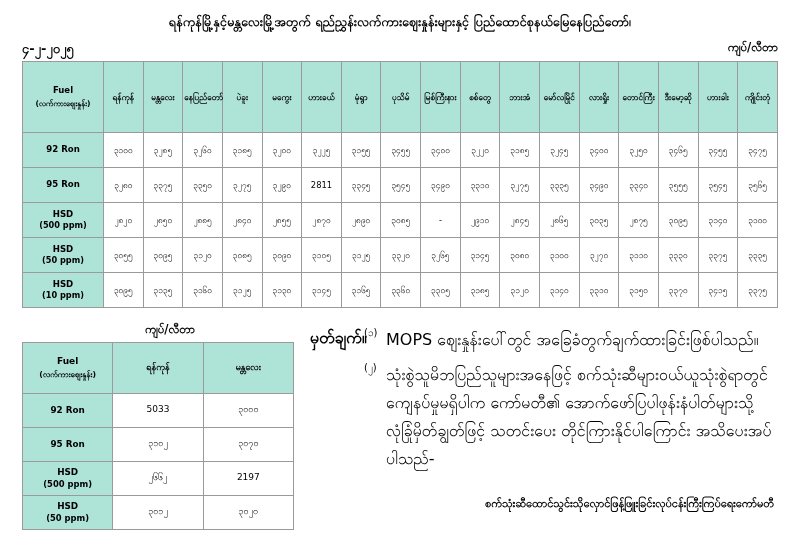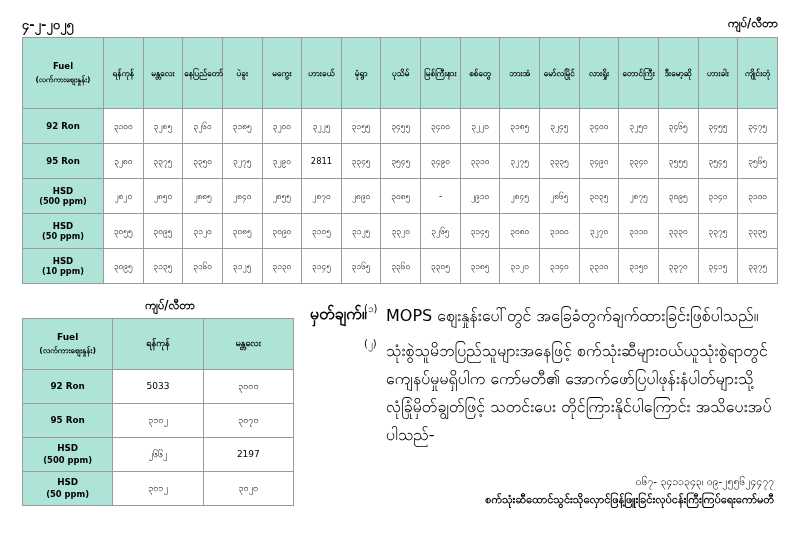--- a/index.html
+++ b/index.html
@@ -201,20 +201,21 @@
     font-size: 11px;
     padding-right: 4px;
   }
 </style>
 </head>
 <body>
 
 <div class="page">
 
   <div class="header">
+    <div class="line">ရန်ကုန်မြို့နှင့်မန္တလေးမြို့အတွက် ရည်ညွှန်းလက်ကားဈေးနှုန်းများနှင့် ပြည်ထောင်စုနယ်မြေနေပြည်တော်၊</div>
   </div>
 
   <div class="daterow">
     <div class="date">၄-၂-၂၀၂၅</div>
     <div class="unit">ကျပ်/လီတာ</div>
   </div>
 
   <div class="table-wrap">
     <table class="main">
       <thead>
@@ -419,19 +420,18 @@
             <div class="num">(၁)</div>
             <div class="txt">MOPS ဈေးနှုန်းပေါ်တွင် အခြေခံတွက်ချက်ထားခြင်းဖြစ်ပါသည်။</div>
           </div>
           <div class="note">
             <div class="num">(၂)</div>
             <div class="txt">သုံးစွဲသူမိဘပြည်သူများအနေဖြင့် စက်သုံးဆီများဝယ်ယူသုံးစွဲရာတွင် ကျေနပ်မှုမရှိပါက ကော်မတီ၏ အောက်ဖော်ပြပါဖုန်းနံပါတ်များသို့ လုံခြုံမှိတ်ချွတ်ဖြင့် သတင်းပေး တိုင်ကြားနိုင်ပါကြောင်း အသိပေးအပ်ပါသည်-</div>
           </div>
         </div>
       </div>
       <div class="phones">
-        <div>၀၆၇- ၃၄၁၁၃၄၃၊ ၀၉-၂၅၅၆၂၄၄၇၇</div>
       </div>
       <div class="footer">စက်သုံးဆီထောင်သွင်းသိုလှောင်ဖြန့်ဖြူးခြင်းလုပ်ငန်းကြီးကြပ်ရေးကော်မတီ</div>
     </div>
 
   </div>
 </div>
 
 </body></html>

